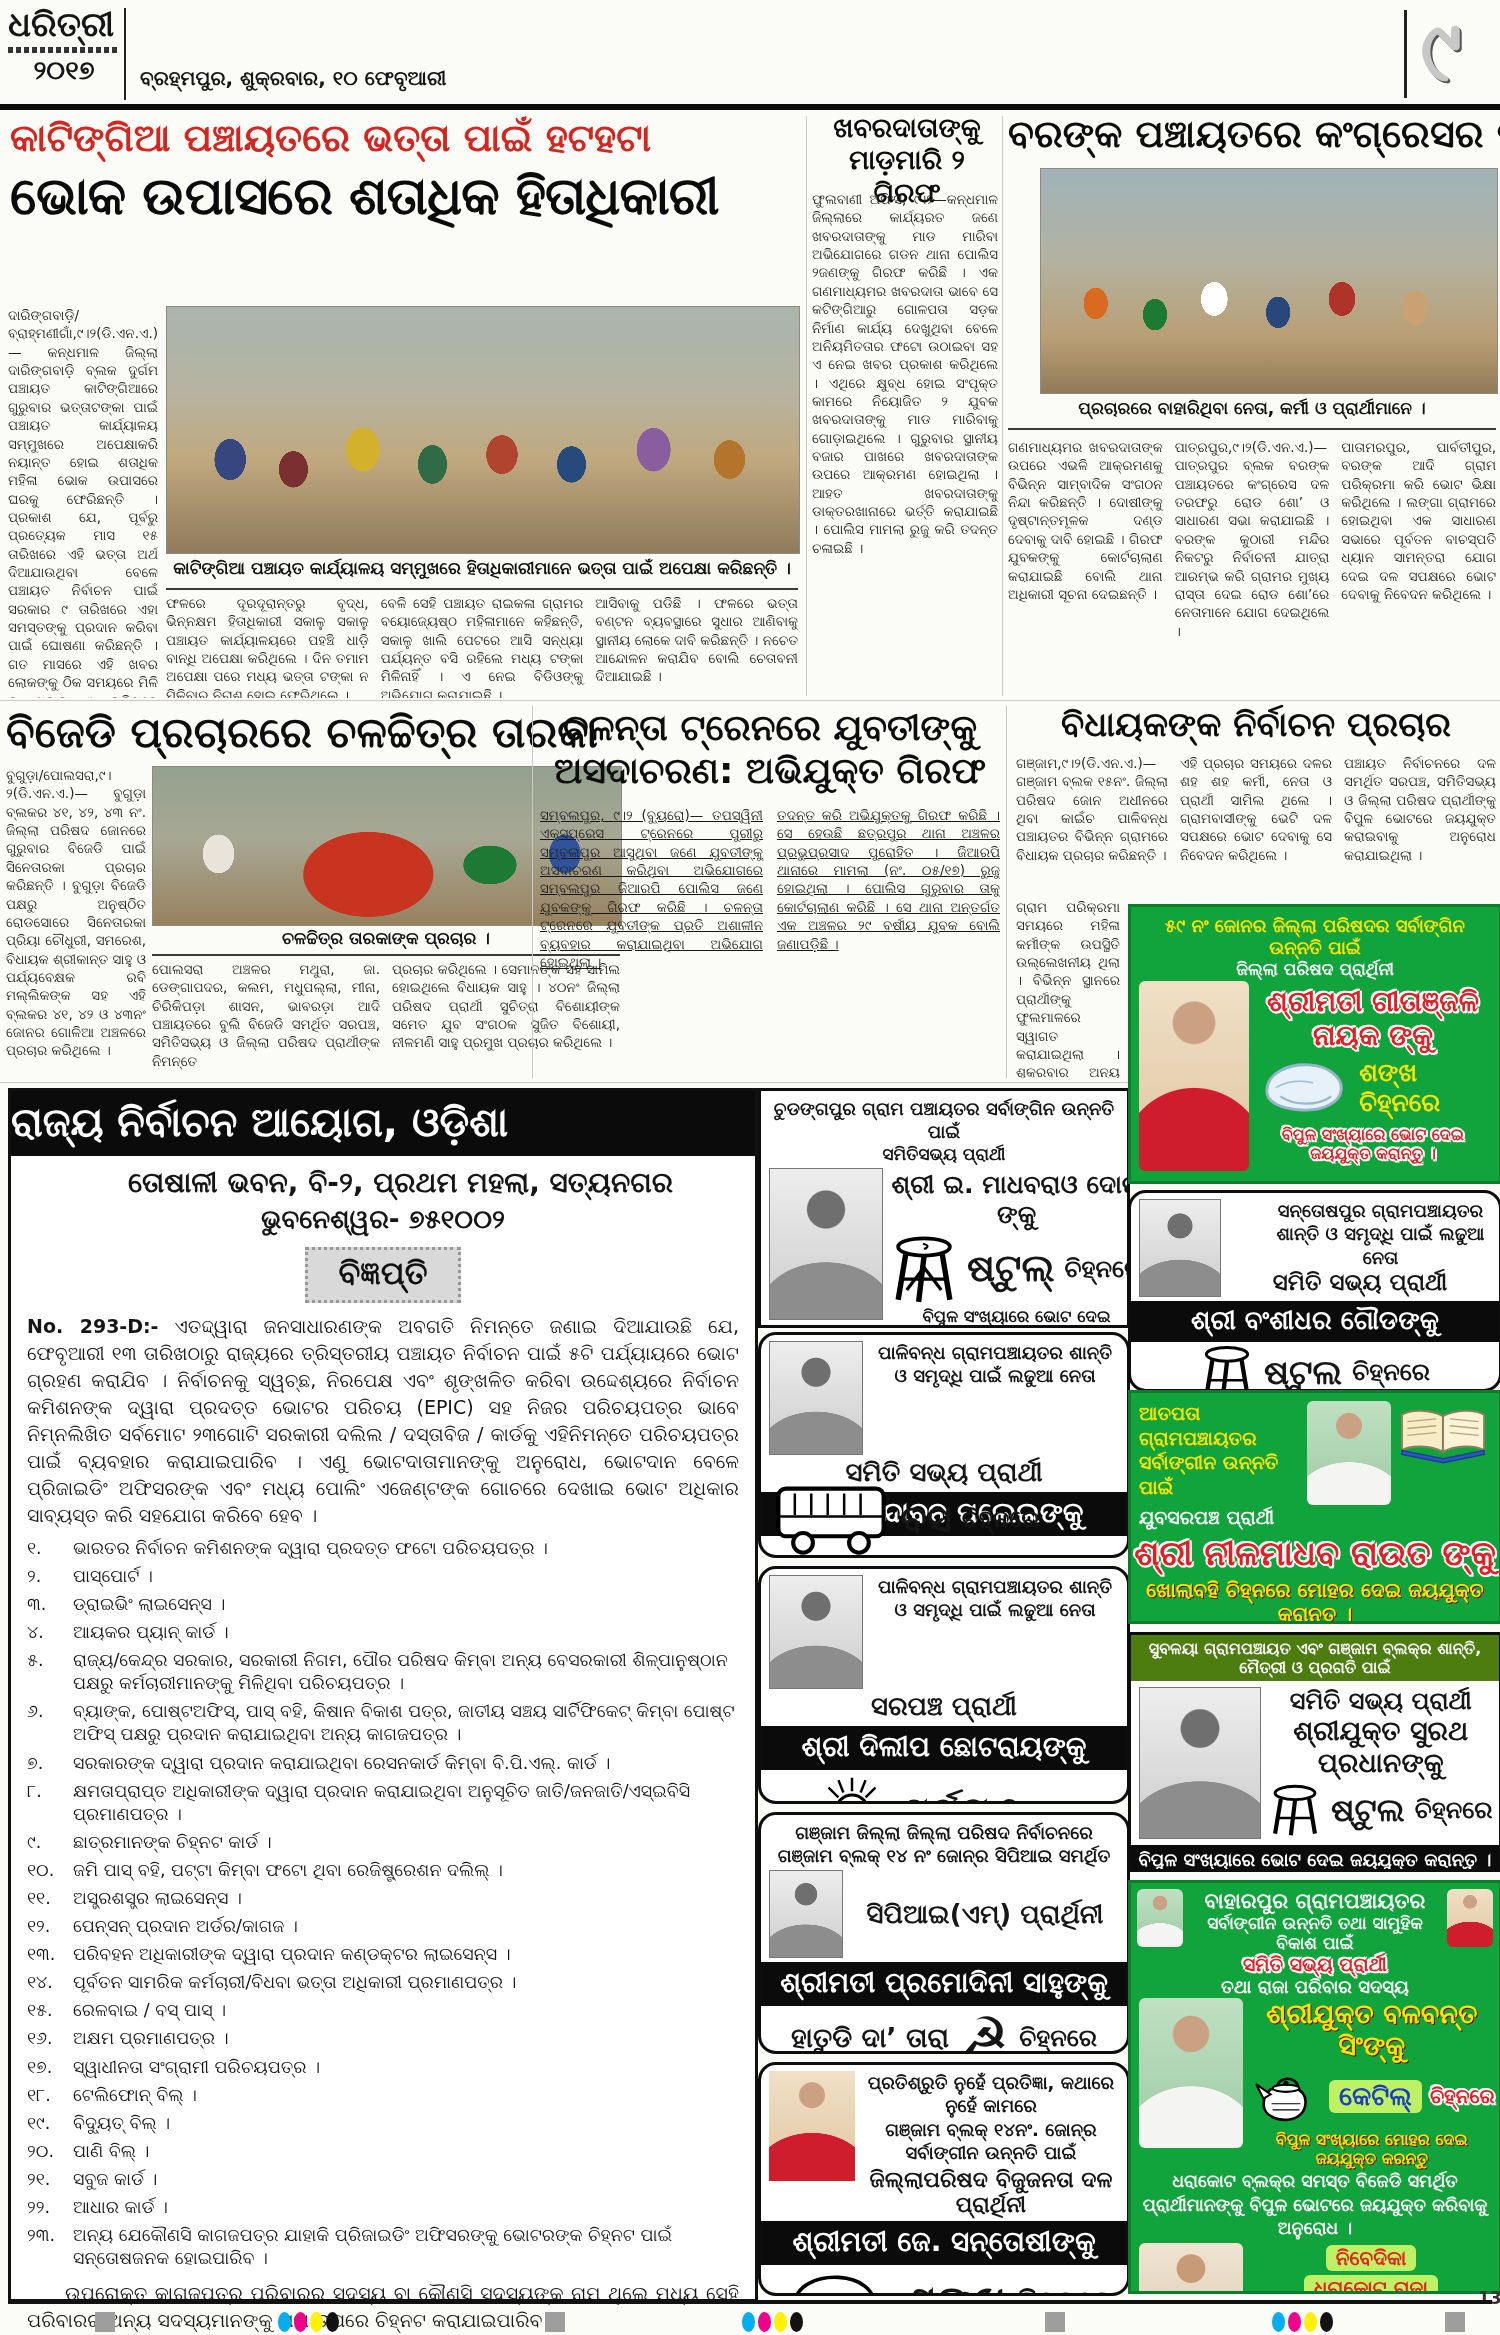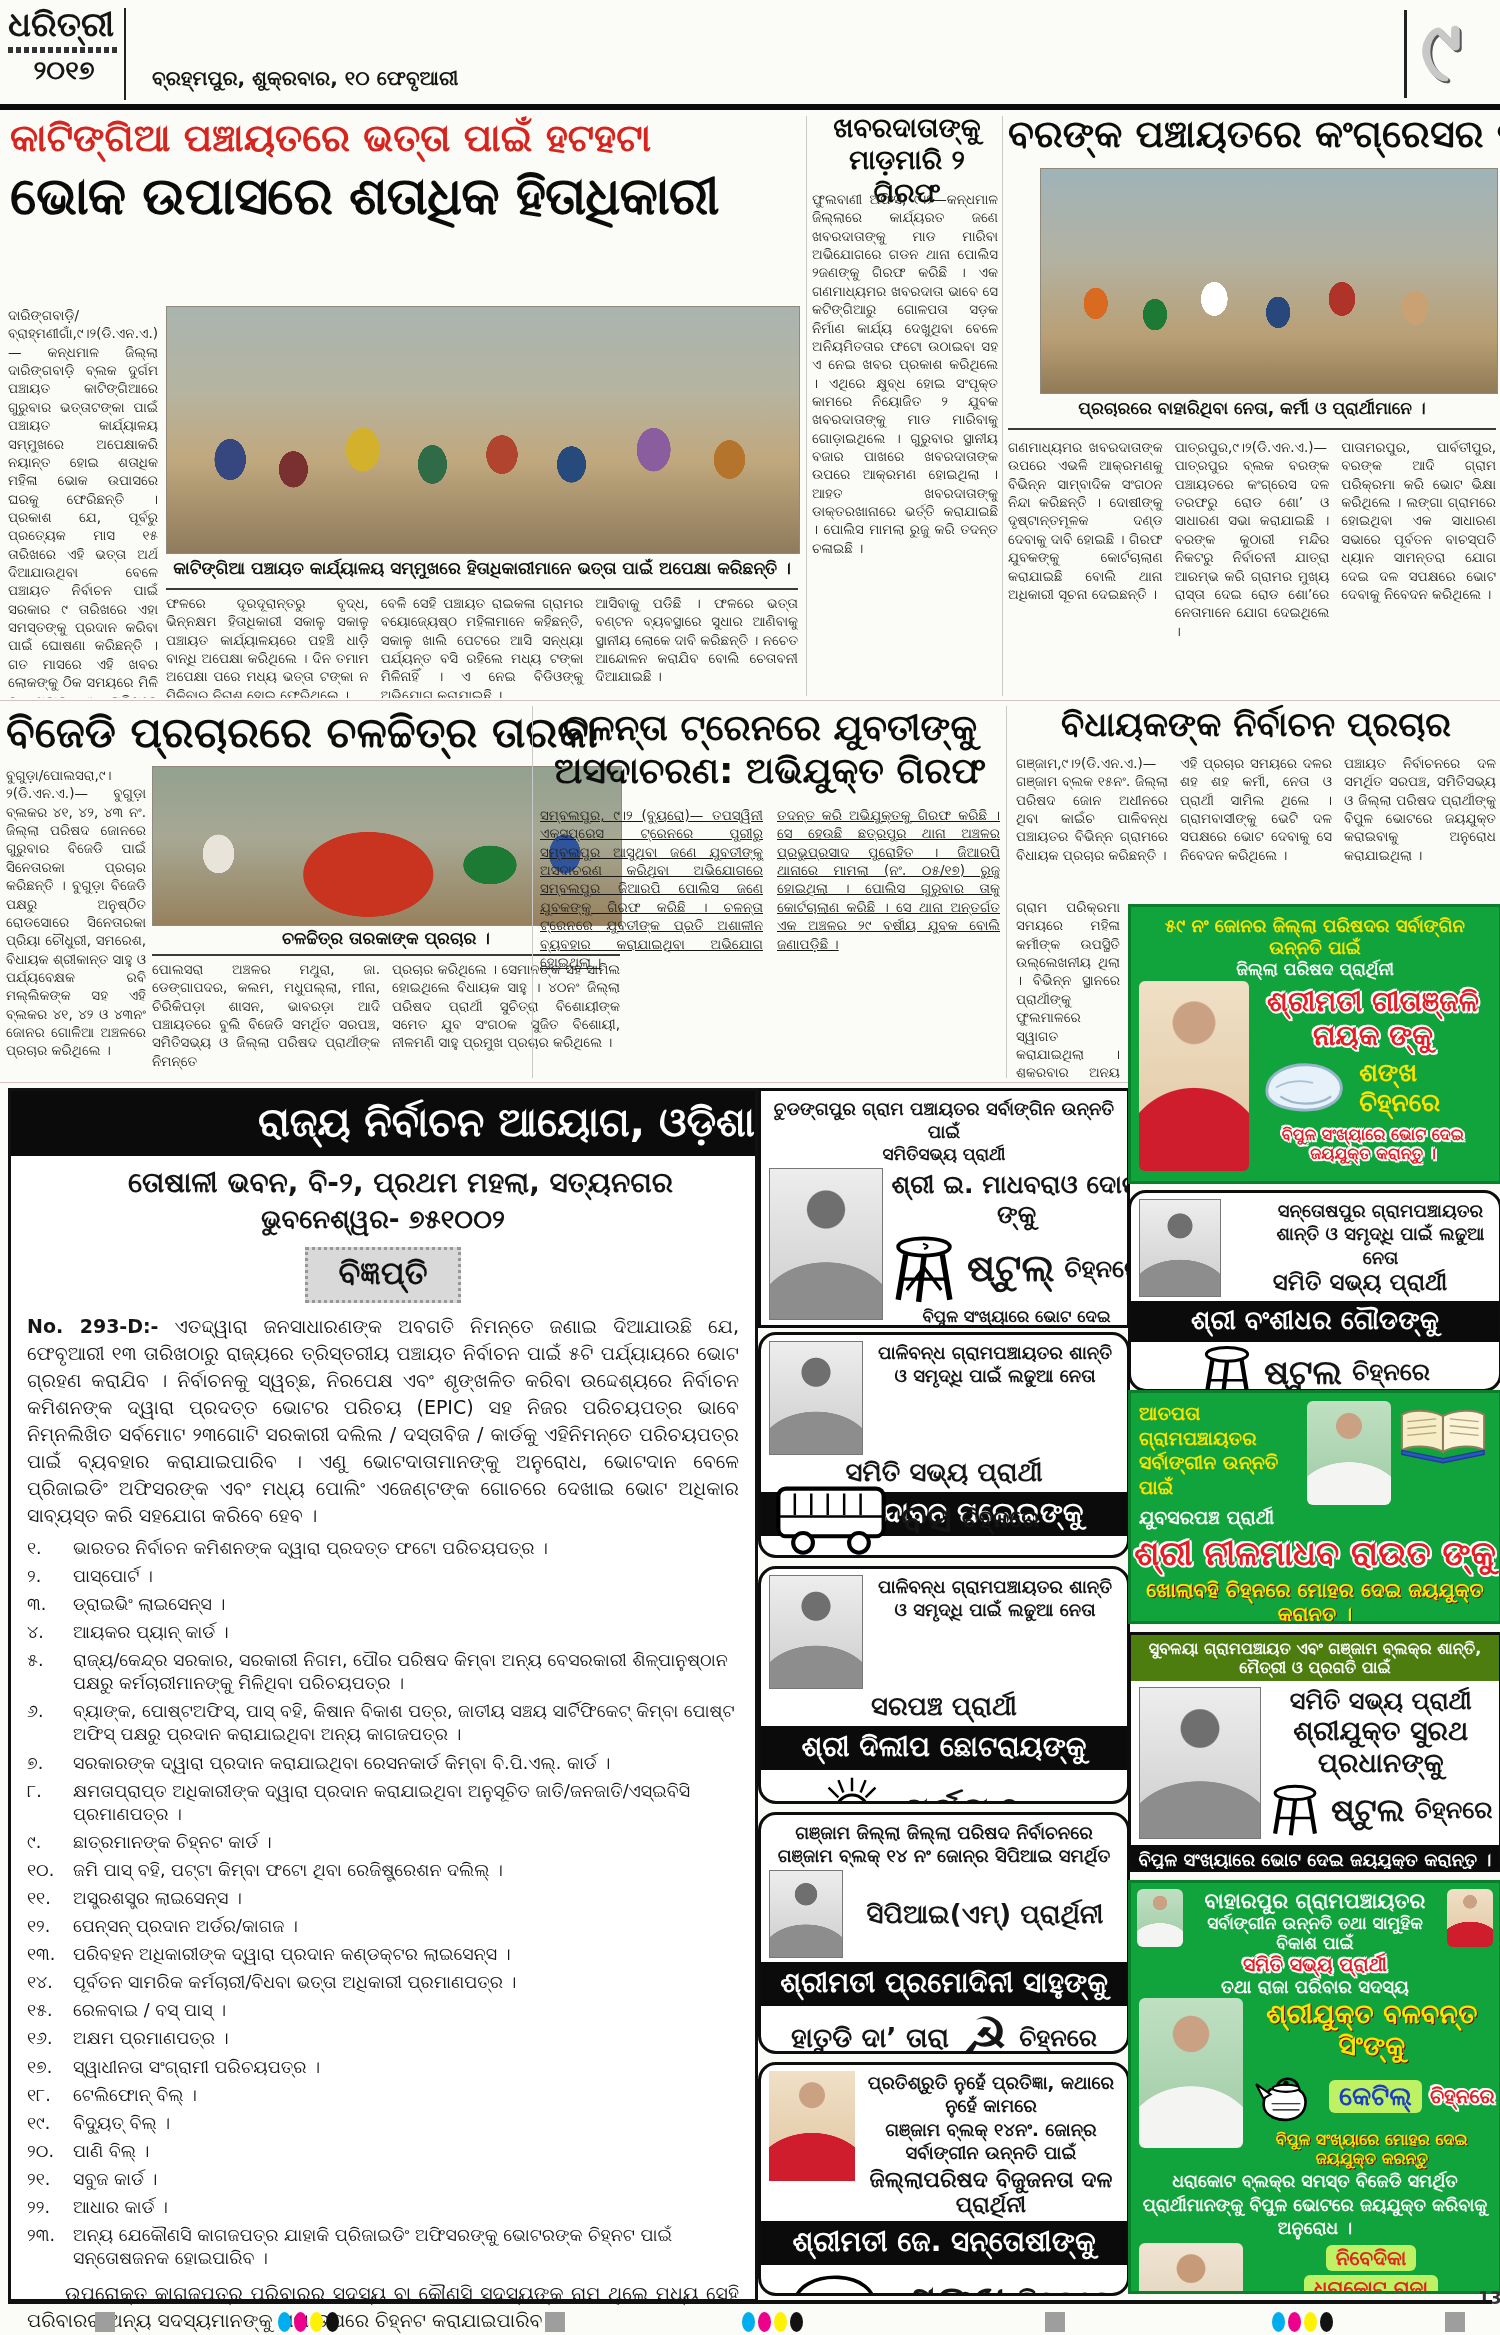--- a/index.html
+++ b/index.html
@@ -52,21 +52,21 @@
     radial-gradient(90% 54% at 50% 98%, #f4f4f2 0 72%, transparent 73%),
     linear-gradient(#bfe0c2,#9fcaa4);border:none;}
   .pt-girl{background:
     radial-gradient(circle at 50% 20%, #c79a78 0 12%, transparent 13%),
     radial-gradient(92% 58% at 50% 98%, #c757a0 0 74%, transparent 75%),
     linear-gradient(#efe4d2,#d9c6ab);border:none;}
   .kicker{font-size:38px;font-weight:bold;color:#d6251f;}
   .mainhead{font-size:52px;font-weight:bold;color:#0b0b0b;letter-spacing:-1px;}
   .h2head{font-weight:bold;color:#0d0d0d;}
   .notice{border:3px solid #111;background:#fff;}
-  .notice-head{background:#0b0b0b;color:#fff;font-size:40px;font-weight:bold;text-align:right;padding:8px 0 10px;}
+  .notice-head{background:#0b0b0b;color:#fff;font-size:40px;font-weight:bold;text-align:left;padding:8px 0 10px;}
   .notice-addr1{font-size:28px;font-weight:bold;text-align:center;margin-top:10px;padding-left:35px;}
   .notice-addr2{font-size:26px;font-weight:bold;text-align:center;margin-top:4px;}
   .stamp{display:table;margin:12px auto 6px;background:#d9d9d9;border:3px dotted #979797;
          padding:4px 30px 8px;font-size:32px;font-weight:bold;color:#111;}
   .notice-para{font-size:19px;line-height:1.42;text-align:justify;margin:10px 16px 0;}
   .nrow{display:flex;margin:0 16px 5px;font-size:17.5px;line-height:1.32;}
   .nnum{width:46px;flex:none;}
   .ntxt{flex:1;}
   .nclose{font-size:19px;line-height:1.42;text-align:justify;margin:10px 16px 0;text-indent:38px;}
   .ad{background:#fff;border:3px solid #0d0d0d;overflow:hidden;}
@@ -94,21 +94,21 @@
 <body>
 
 <div class="page">
 
   <div class="abs" style="left:8px;top:4px;width:112px;">
     <div style="font-size:34px;font-weight:bold;">ଧରିତ୍ରୀ</div>
     <div style="height:6px;background:repeating-linear-gradient(90deg,#333 0 5px,#fff 5px 8px);margin:2px 0;"></div>
     <div style="font-size:26px;font-weight:bold;text-align:center;">୨୦୧୭</div>
   </div>
   <div class="abs" style="left:124px;top:8px;width:2px;height:92px;background:#222;"></div>
-  <div class="abs nowrap" style="left:152px;top:66px;font-size:20px;font-weight:bold;">ବ୍ରହ୍ମପୁର, ଶୁକ୍ରବାର, ୧୦ ଫେବୃଆରୀ</div>
+  <div class="abs nowrap" style="left:140px;top:66px;font-size:20px;font-weight:bold;">ବ୍ରହ୍ମପୁର, ଶୁକ୍ରବାର, ୧୦ ଫେବୃଆରୀ</div>
   <div class="abs" style="left:1404px;top:10px;width:3px;height:88px;background:#222;"></div>
   <div class="abs" style="left:1420px;top:2px;width:74px;font-size:84px;font-weight:bold;color:#c8c8c8;text-shadow:2px 2px 0 #555;">୯</div>
   <div class="abs" style="left:0;top:104px;width:1500px;height:6px;background:#0c0c0c;"></div>
 
   <div class="abs kicker nowrap" style="left:10px;top:116px;">କାଟିଙ୍ଗିଆ ପଞ୍ଚାୟତରେ ଭତ୍ତା ପାଇଁ ହଟହଟା</div>
   <div class="abs mainhead nowrap" style="left:10px;top:166px;">ଭୋକ ଉପାସରେ ଶତାଧିକ ହିତାଧିକାରୀ</div>
   <div class="abs bodytext" style="left:8px;top:306px;width:150px;height:392px;overflow:hidden;">ଦାରିଙ୍ଗବାଡ଼ି/ବ୍ରାହ୍ମଣୀଗାଁ,୯।୨(ଡି.ଏନ.ଏ.)— କନ୍ଧମାଳ ଜିଲ୍ଲା ଦାରିଙ୍ଗବାଡ଼ି ବ୍ଲକ ଦୁର୍ଗମ ପଞ୍ଚାୟତ କାଟିଙ୍ଗିଆରେ ଗୁରୁବାର ଭତ୍ତାଟଙ୍କା ପାଇଁ ପଞ୍ଚାୟତ କାର୍ଯ୍ୟାଳୟ ସମ୍ମୁଖରେ ଅପେକ୍ଷାକରି ନୟାନ୍ତ ହୋଇ ଶତାଧିକ ମହିଳା ଭୋକ ଉପାସରେ ଘରକୁ ଫେରିଛନ୍ତି । ପ୍ରକାଶ ଯେ, ପୂର୍ବରୁ ପ୍ରତ୍ୟେକ ମାସ ୧୫ ତାରିଖରେ ଏହି ଭତ୍ତା ଅର୍ଥ ଦିଆଯାଉଥିବା ବେଳେ ପଞ୍ଚାୟତ ନିର୍ବାଚନ ପାଇଁ ସରକାର ୯ ତାରିଖରେ ଏହା ସମସ୍ତଙ୍କୁ ପ୍ରଦାନ କରିବା ପାଇଁ ଘୋଷଣା କରିଛନ୍ତି । ଗତ ମାସରେ ଏହି ଖବର ଲୋକଙ୍କୁ ଠିକ ସମୟରେ ମିଳି ନ ଥିବାରୁ ୯ ତାରିଖରେ ଅନେକ ହିତାଧିକାରୀ ଭତ୍ତା ଟଙ୍କା ନେଇପାରି ନ ଥିବା ବେଳେ ଚଳିତ ମାସରେ ଠିକ ସମୟରେ ୯ ତାରିଖ ହେବାରୁ ଶହ ଶହ ହିତାଧିକାରୀ କାର୍ଯ୍ୟାଳୟରେ ପହଞ୍ଚିଥିଲେ ।</div>
   <div class="abs photo ph-crowd1" style="left:166px;top:306px;width:632px;height:246px;"></div>
   <div class="abs caption" style="left:166px;top:558px;width:632px;">କାଟିଙ୍ଗିଆ ପଞ୍ଚାୟତ କାର୍ଯ୍ୟାଳୟ ସମ୍ମୁଖରେ ହିତାଧିକାରୀମାନେ ଭତ୍ତା ପାଇଁ ଅପେକ୍ଷା କରିଛନ୍ତି ।</div>
   <div class="abs caprule" style="left:166px;top:588px;width:632px;"></div>

